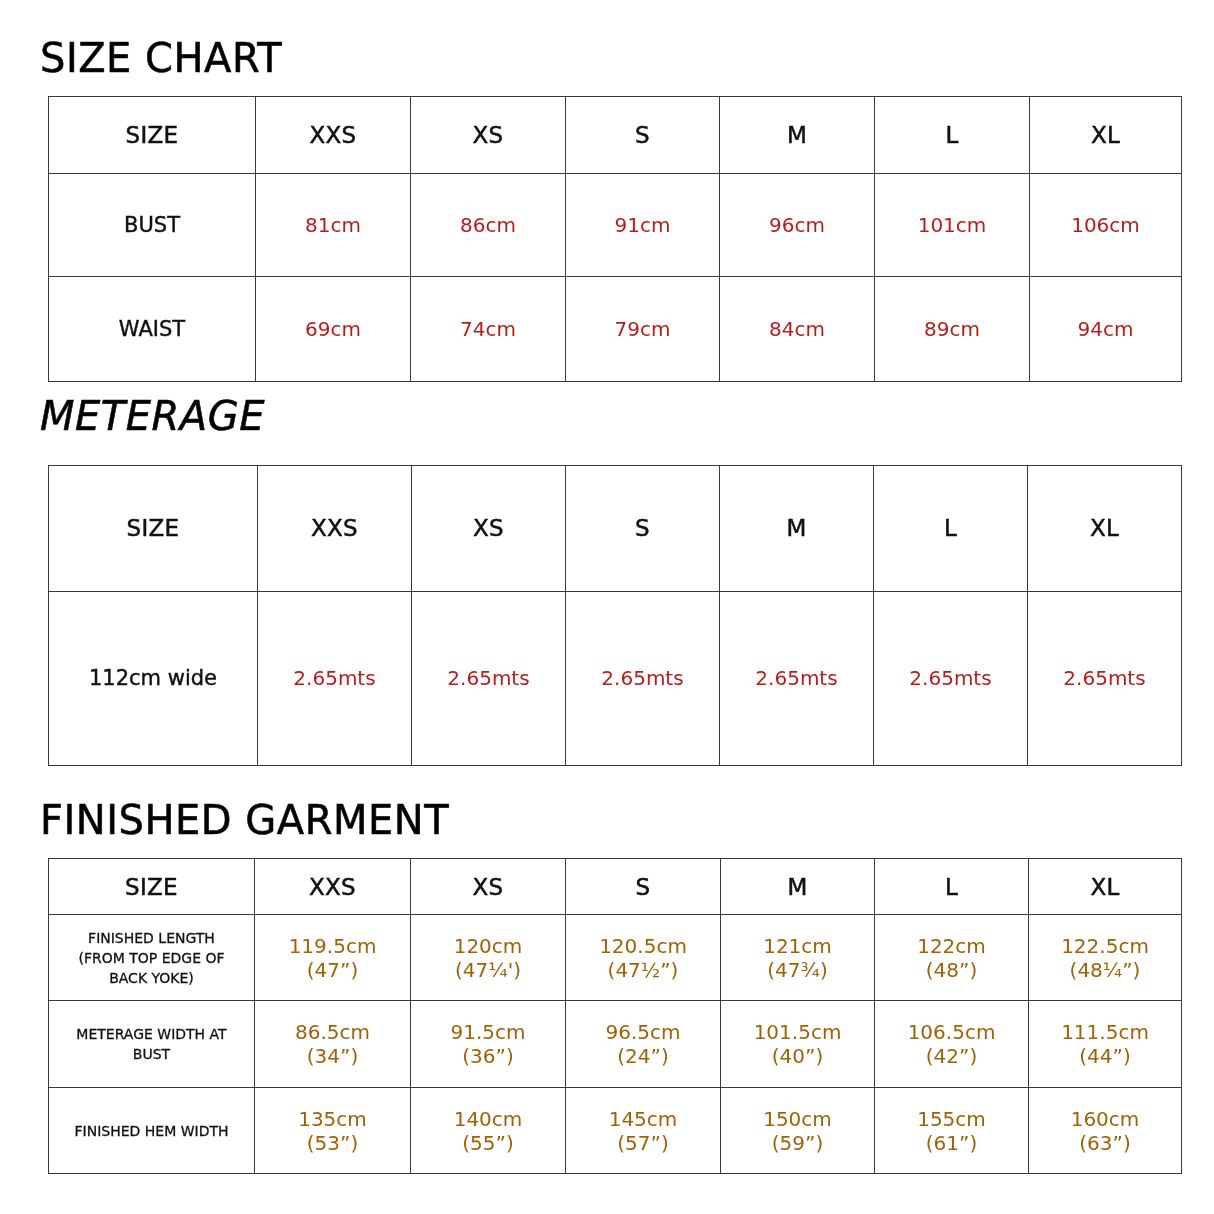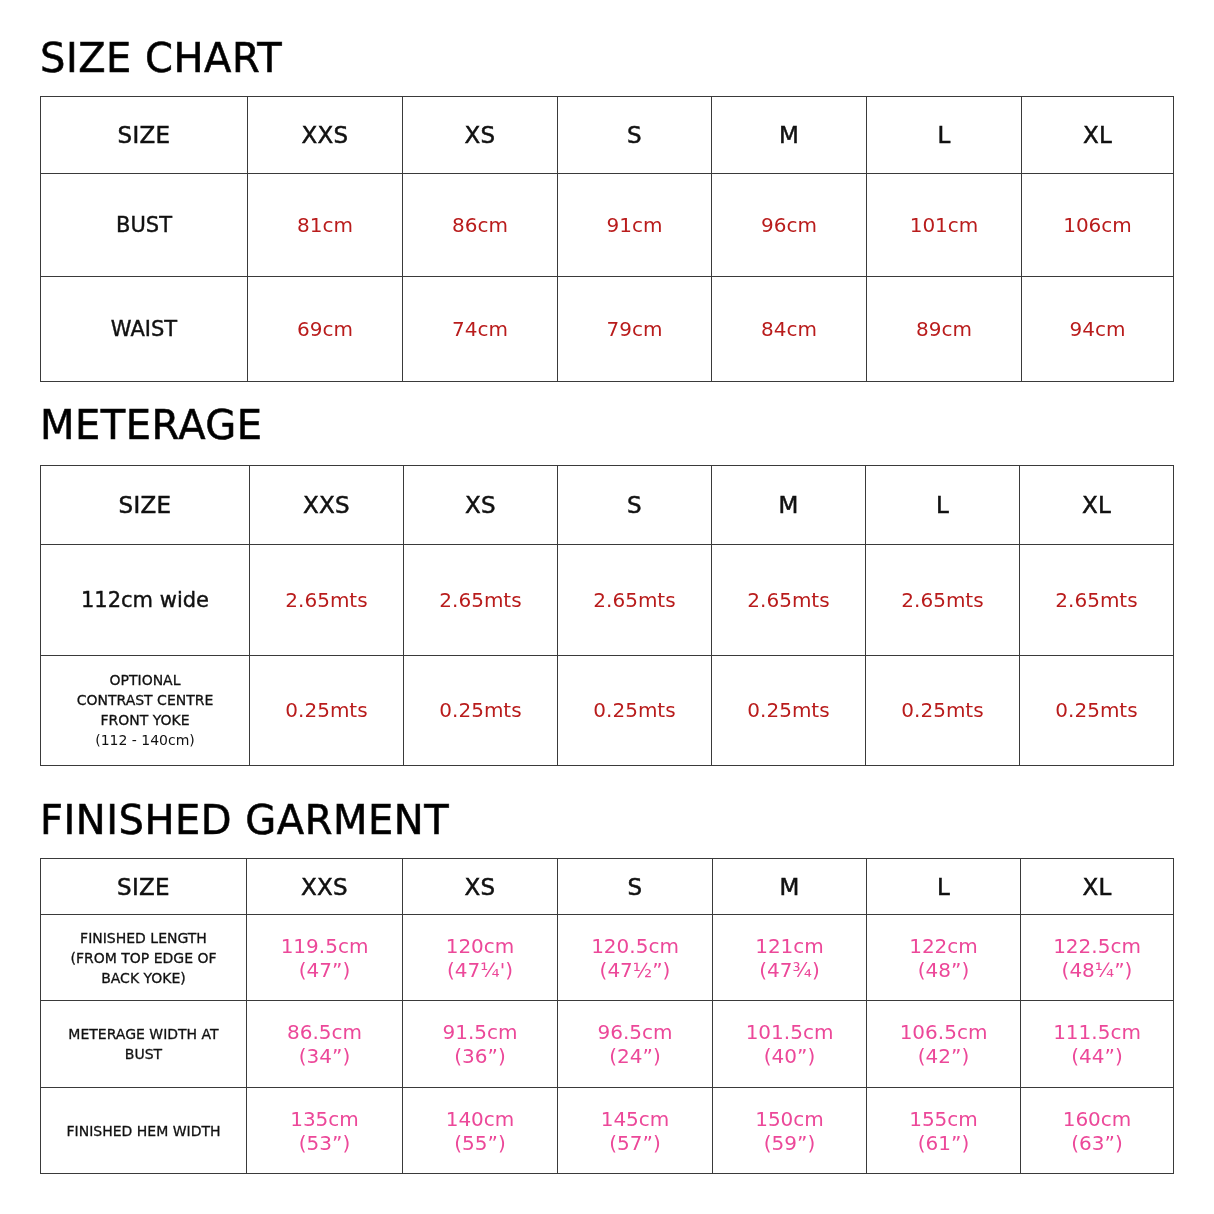--- a/index.html
+++ b/index.html
@@ -22,21 +22,21 @@
       font-family: "DejaVu Sans", sans-serif;
       font-weight: normal;
       font-size: 40px;
       letter-spacing: 0.5px;
       line-height: 1;
       color: #000000;
       -webkit-text-stroke: 0.6px #111;
     }
     table.grid {
       position: absolute;
-      left: 40px;
+      left: 48px;
       width: 1133px;
       border-collapse: collapse;
       table-layout: fixed;
       padding-left: 18px;
     }
     table.grid td, table.grid th {
       border: 1.5px solid #3a3a3a;
       text-align: center;
       vertical-align: middle;
       padding: 0;
@@ -61,21 +61,21 @@
       font-size: 14px;
       -webkit-text-stroke: 0;
     }
     td.val {
       font-size: 20px;
       color: #b91c1c;
     }
     td.val2 {
       font-size: 20px;
       line-height: 24px;
-      color: #ec4899;
+      color: #a16207;
     }
     .ln { display: block; }
   </style>
 </head>
 <body>
 
 <h1 class="section-title" style="top:38px;">SIZE CHART</h1>
 <table class="grid" style="top:96px; height:286px;">
   <colgroup>
     <col style="width:207px">
@@ -110,21 +110,21 @@
     <td class="val">69cm</td>
     <td class="val">74cm</td>
     <td class="val">79cm</td>
     <td class="val">84cm</td>
     <td class="val">89cm</td>
     <td class="val">94cm</td>
   </tr>
 </tbody>
   </table>
 
-<h1 class="section-title" style="top:405px;">METERAGE</h1>
+<h1 class="section-title" style="top:396px;font-style:italic;">METERAGE</h1>
 <table class="grid" style="top:465px; height:301px;">
   <colgroup>
     <col style="width:209px">
       <col style="width:154px">
       <col style="width:154px">
       <col style="width:154px">
       <col style="width:154px">
       <col style="width:154px">
       <col style="width:154px">
   </colgroup>
@@ -139,34 +139,20 @@
     <th class="hdr">XL</th>
   </tr>
   <tr style="height:82px;">
     <td class="rowlabel">112cm wide</td>
     <td class="val">2.65mts</td>
     <td class="val">2.65mts</td>
     <td class="val">2.65mts</td>
     <td class="val">2.65mts</td>
     <td class="val">2.65mts</td>
     <td class="val">2.65mts</td>
-  </tr>
-  <tr style="height:82px;">
-    <td class="rowlabel small">
-      <span class="ln">OPTIONAL</span>
-      <span class="ln">CONTRAST CENTRE</span>
-      <span class="ln">FRONT YOKE</span>
-      <span class="ln sub">(112 - 140cm)</span>
-    </td>
-    <td class="val">0.25mts</td>
-    <td class="val">0.25mts</td>
-    <td class="val">0.25mts</td>
-    <td class="val">0.25mts</td>
-    <td class="val">0.25mts</td>
-    <td class="val">0.25mts</td>
   </tr>
 </tbody>
   </table>
 
 <h1 class="section-title" style="top:800px;">FINISHED GARMENT</h1>
 <table class="grid" style="top:858px; height:315px;">
   <colgroup>
     <col style="width:206px">
       <col style="width:156px">
       <col style="width:155px">

